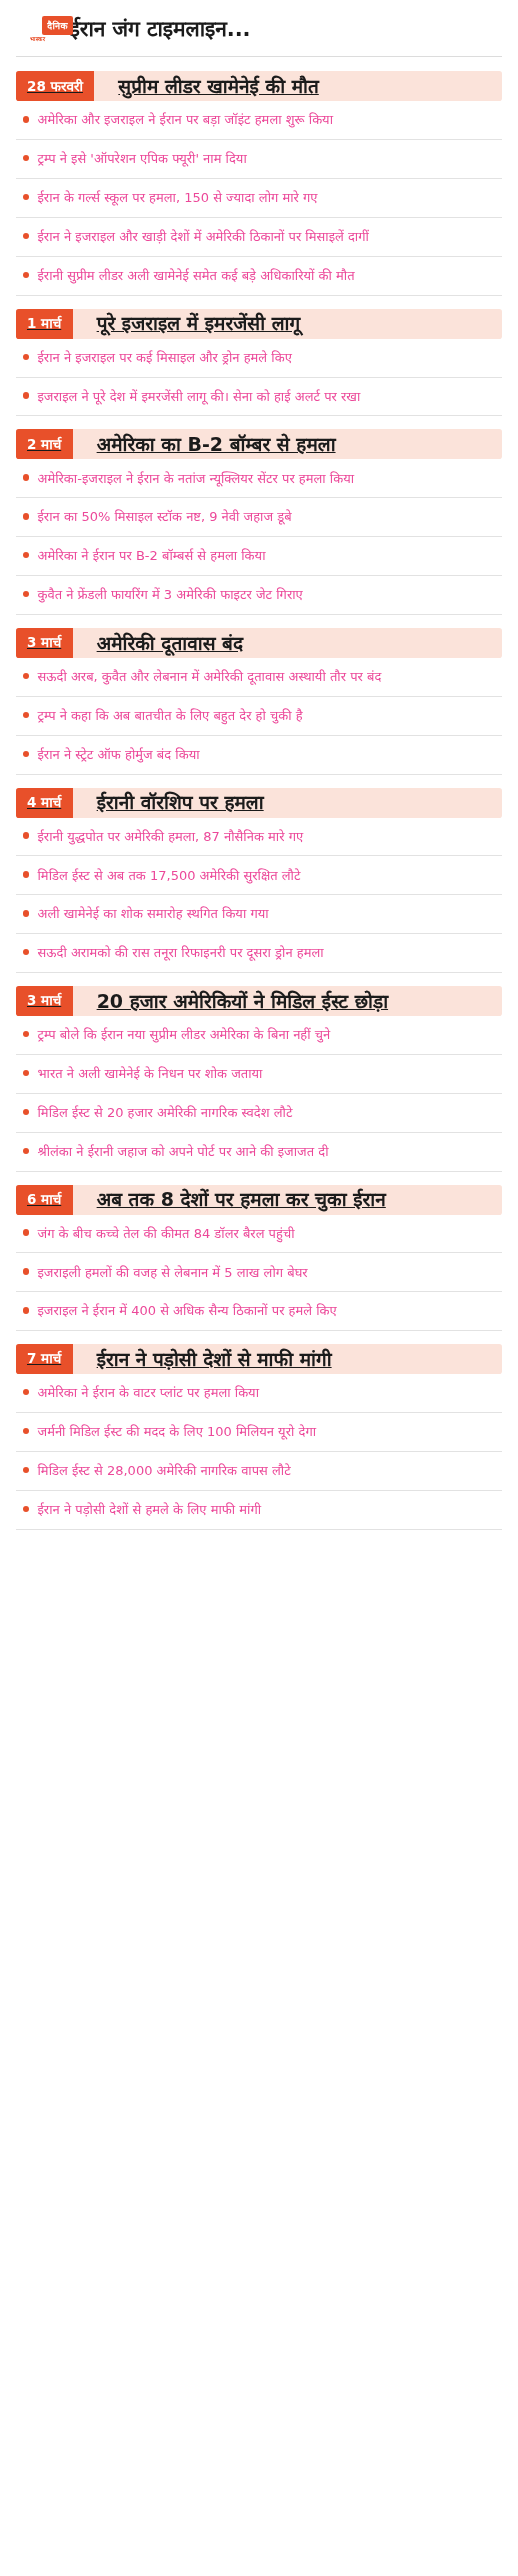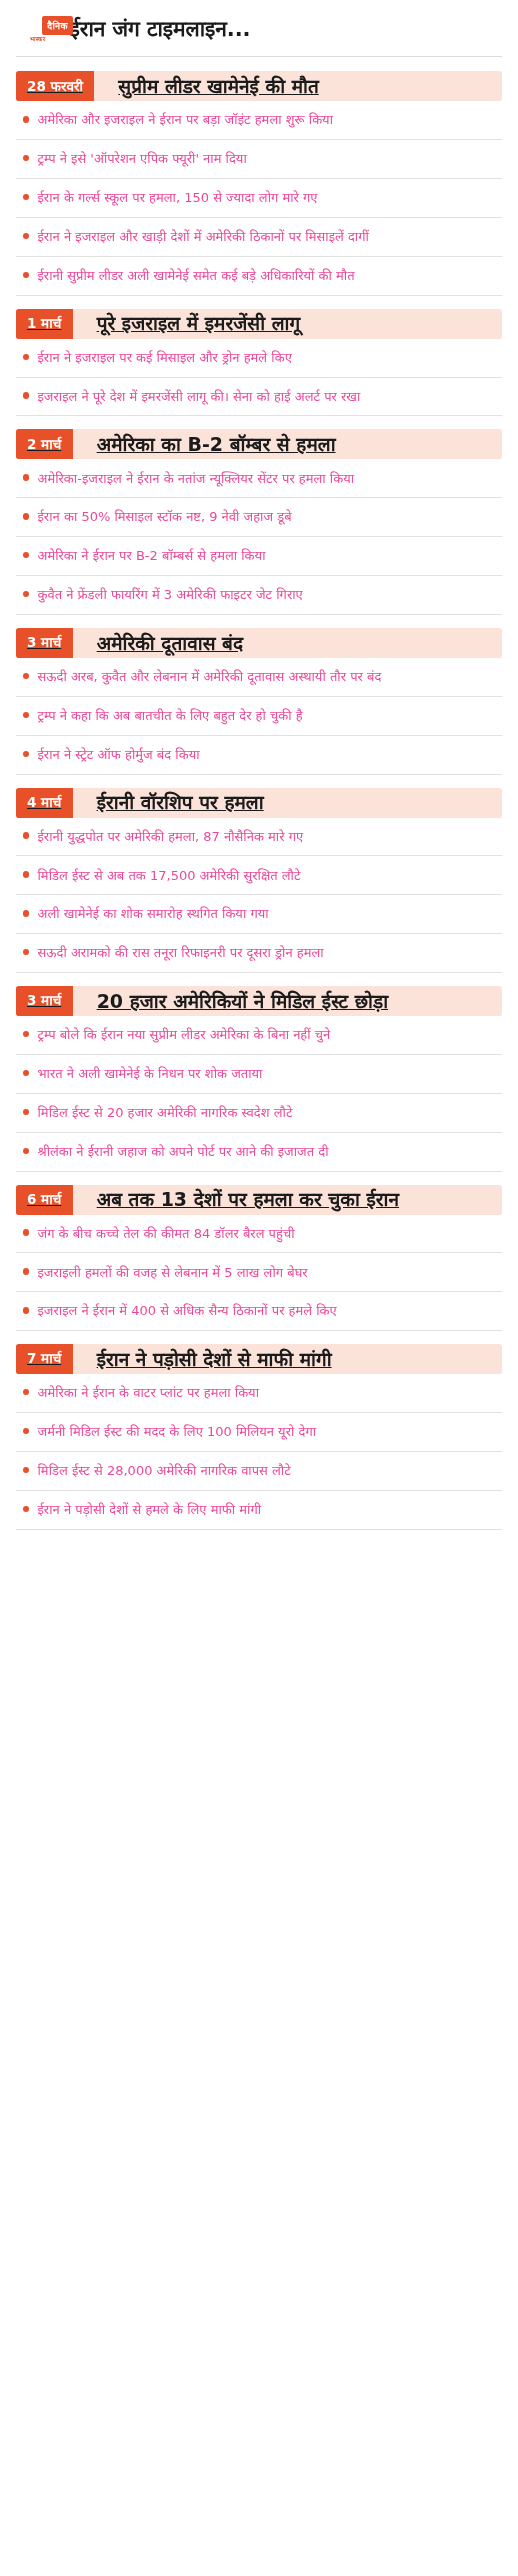--- a/index.html
+++ b/index.html
@@ -298,21 +298,21 @@
         <li class="item">
           <span class="bullet"></span>
           <span class="item-text">श्रीलंका ने ईरानी जहाज को अपने पोर्ट पर आने की इजाजत दी</span>
         </li>
       </ul>
     </div>
 
     <div class="section">
       <div class="sec-head">
         <div class="sec-date">6 मार्च</div>
-        <div class="sec-title">अब तक 13 देशों पर हमला कर चुका ईरान</div>
+        <div class="sec-title">अब तक 8 देशों पर हमला कर चुका ईरान</div>
       </div>
       <ul class="items">
         <li class="item">
           <span class="bullet"></span>
           <span class="item-text">जंग के बीच कच्चे तेल की कीमत 84 डॉलर बैरल पहुंची</span>
         </li>
         <li class="item">
           <span class="bullet"></span>
           <span class="item-text">इजराइली हमलों की वजह से लेबनान में 5 लाख लोग बेघर</span>
         </li>

